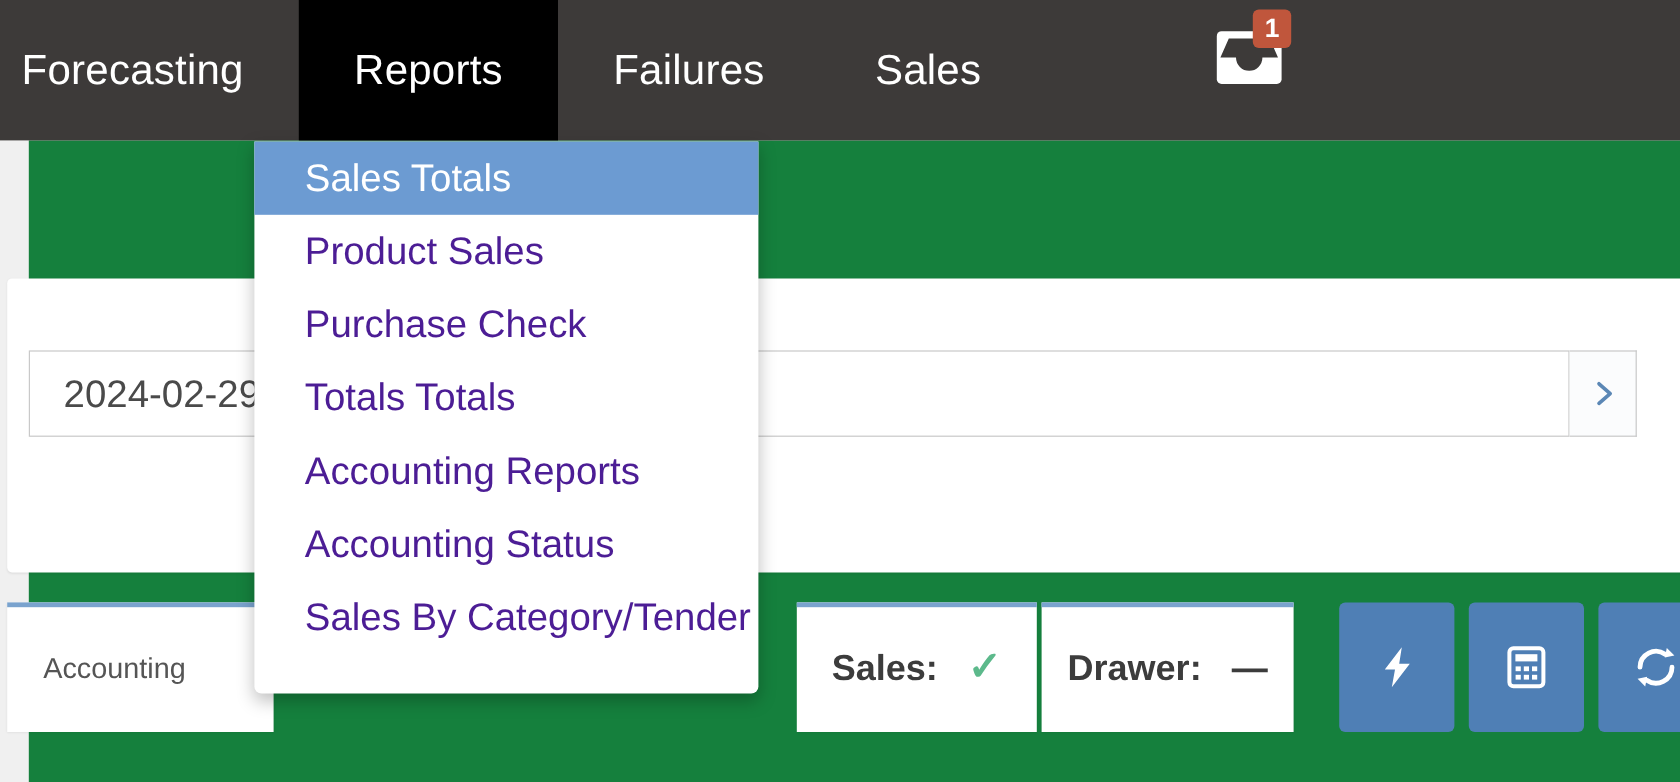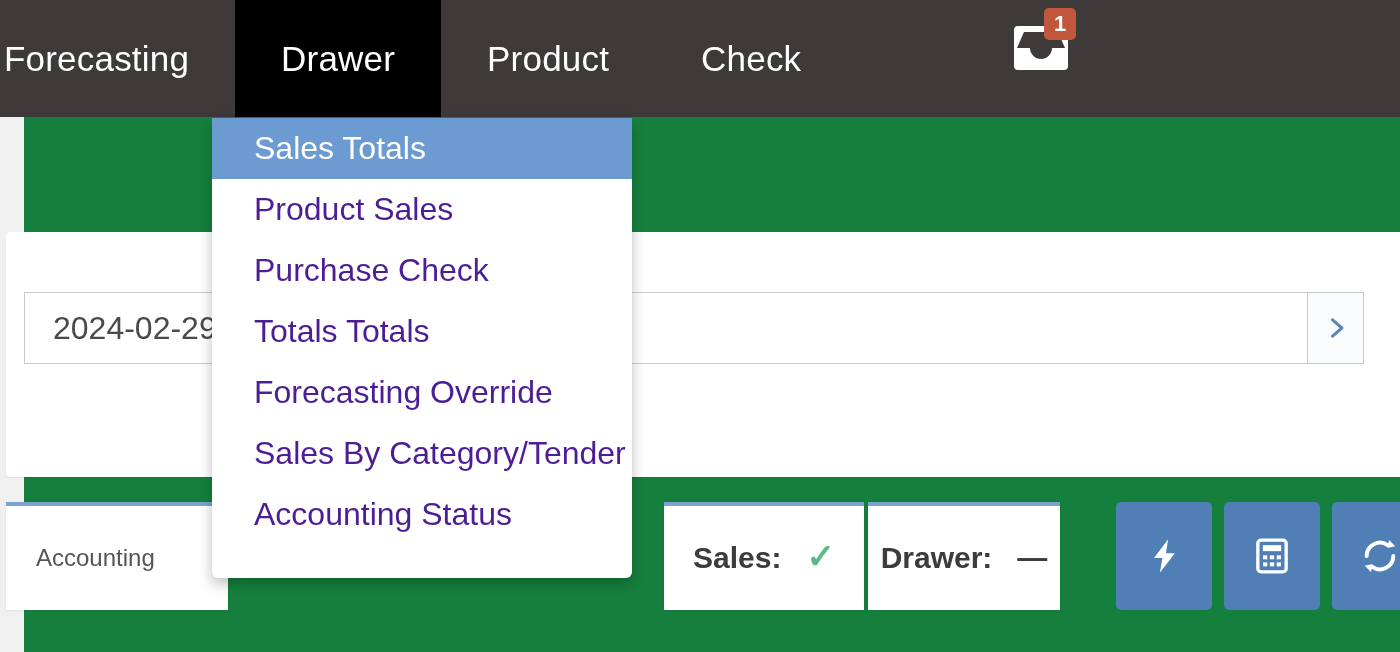--- a/index.html
+++ b/index.html
@@ -44,21 +44,21 @@
     height: 117px;
     color: #ffffff;
     font-size: 35px;
     font-weight: 400;
     letter-spacing: 0.2px;
     white-space: nowrap;
     cursor: pointer;
     user-select: none;
   }
 
-  .nav-item.first { padding-left: 4px; padding-right: 46px; }
+  .nav-item.first { padding-left: 18px; padding-right: 46px; }
 
   .nav-item.active {
     background: #000000;
   }
 
   
   #inbox-wrap {
     position: absolute;
     left: 1006px;
     top: 8px;
@@ -177,21 +177,21 @@
     color: #555555;
     font-weight: 400;
   }
 
   #panel-sales {
     left: 640px;
     width: 200px;
   }
   #panel-drawer {
     left: 844px;
-    width: 192px;
+    width: 210px;
   }
 
   .panel-strong {
     font-size: 30px;
     font-weight: 700;
     color: #3c3c3c;
     white-space: nowrap;
     display: flex;
     align-items: center;
     gap: 25px;
@@ -264,27 +264,27 @@
 </head>
 <body>
 
 <div id="topbar">
 
   <div id="nav-items">
     <div class="nav-item first">
       <span>Forecasting</span>
     </div>
     <div class="nav-item active">
-      <span>Drawer</span>
+      <span>Reports</span>
     </div>
     <div class="nav-item">
-      <span>Product</span>
+      <span>Failures</span>
     </div>
     <div class="nav-item">
-      <span>Check</span>
+      <span>Sales</span>
     </div>
   </div>
 
   <div id="inbox-wrap">
     <div id="inbox-badge">1</div>
     <span id="inbox-icon">
       <svg viewBox="0 0 62 52" width="62" height="52" aria-hidden="true">
         <path d="M8 4 h46 a4 4 0 0 1 4 4 v36 a4 4 0 0 1 -4 4 h-46 a4 4 0 0 1 -4 -4 v-36 a4 4 0 0 1 4 -4 z" fill="#ffffff"></path>
         <path d="M14 10 h34 l7 16 h-13 a8 8 0 0 1 -22 0 h-13 z" fill="#3d3a39"></path>
       </svg>
@@ -372,21 +372,21 @@
   <div class="menu-item">
     <span>Product Sales</span>
   </div>
   <div class="menu-item">
     <span>Purchase Check</span>
   </div>
   <div class="menu-item">
     <span>Totals Totals</span>
   </div>
   <div class="menu-item">
-    <span>Forecasting Override</span>
+    <span>Accounting Reports</span>
+  </div>
+  <div class="menu-item">
+    <span>Accounting Status</span>
   </div>
   <div class="menu-item">
     <span>Sales By Category/Tender</span>
   </div>
-  <div class="menu-item">
-    <span>Accounting Status</span>
-  </div>
 </div>
 
 </body></html>

